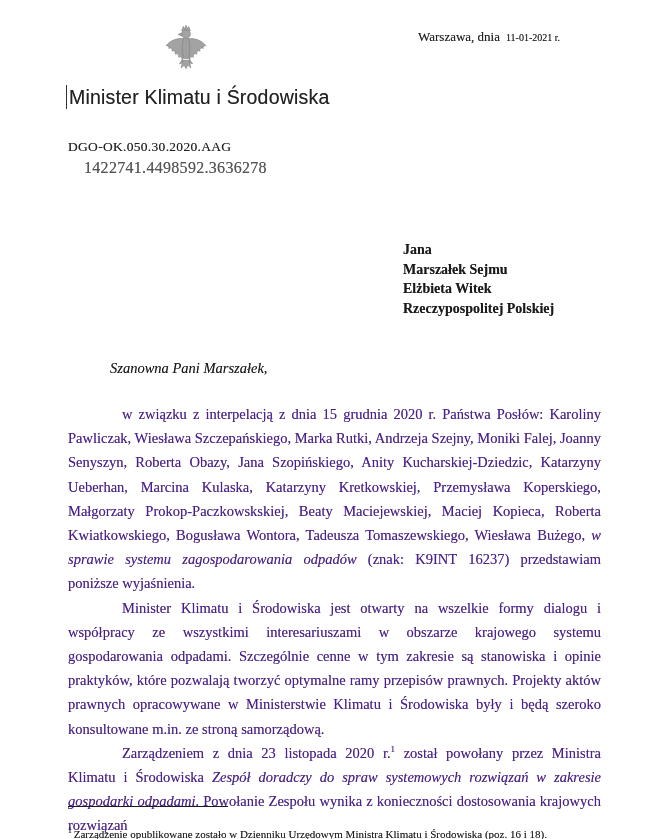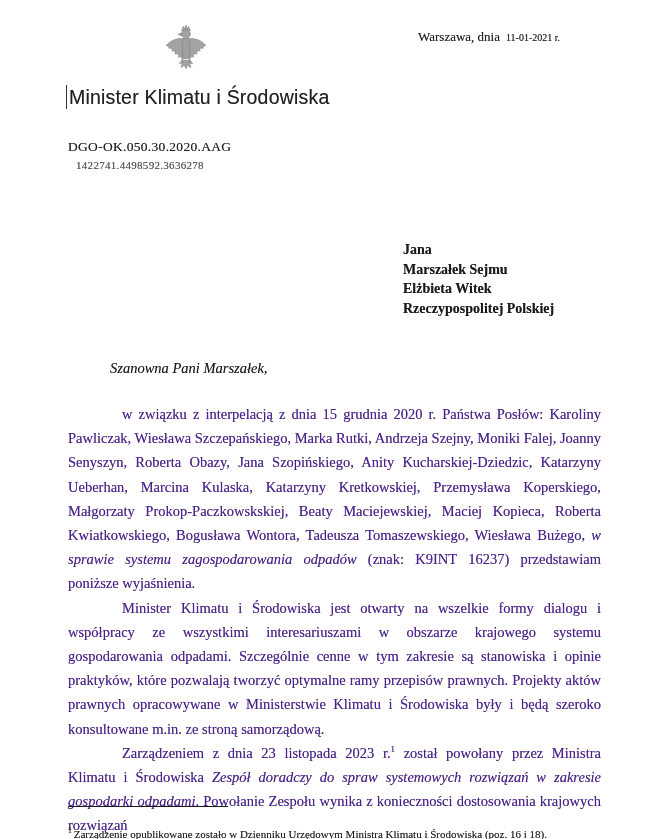--- a/index.html
+++ b/index.html
@@ -52,22 +52,22 @@
 
   .ref-number {
     position: absolute;
     top: 139px; left: 68px;
     font-size: 13.5px;
     letter-spacing: 0.3px;
     color: #222;
   }
   .doc-id {
     position: absolute;
-    top: 159px; left: 76px;
-    font-size: 11px;
+    top: 159px; left: 84px;
+    font-size: 16px;
     letter-spacing: 0.3px;
     color: #555;
   }
 
   
   .addressee {
     position: absolute;
     top: 240px; left: 403px;
     font-size: 14px;
     font-weight: bold;
@@ -171,21 +171,21 @@
     <div>Marszałek Sejmu</div>
     <div>Elżbieta Witek</div>
     <div>Rzeczypospolitej Polskiej</div>
   </div>
 
   <div class="salutation">Szanowna Pani Marszałek,</div>
 
   <div class="body-text">
     <p><span>w związku z interpelacją z dnia 15 grudnia 2020 r. Państwa Posłów: Karoliny Pawliczak, Wiesława Szczepańskiego, Marka Rutki, Andrzeja Szejny, Moniki Falej, Joanny Senyszyn, Roberta Obazy, Jana Szopińskiego, Anity Kucharskiej-Dziedzic, Katarzyny Ueberhan, Marcina Kulaska, Katarzyny Kretkowskiej, Przemysława Koperskiego, Małgorzaty Prokop-Paczkowskskiej, Beaty Maciejewskiej, Maciej Kopieca, Roberta Kwiatkowskiego, Bogusława Wontora, Tadeusza Tomaszewskiego, Wiesława Bużego, </span><em>w sprawie systemu zagospodarowania odpadów</em><span> (znak: K9INT 16237) przedstawiam poniższe wyjaśnienia.</span></p>
     <p><span>Minister Klimatu i Środowiska jest otwarty na wszelkie formy dialogu i współpracy ze wszystkimi interesariuszami w obszarze krajowego systemu gospodarowania odpadami. Szczególnie cenne w tym zakresie są stanowiska i opinie praktyków, które pozwalają tworzyć optymalne ramy przepisów prawnych. Projekty aktów prawnych opracowywane w Ministerstwie Klimatu i Środowiska były i będą szeroko konsultowane m.in. ze stroną samorządową.</span></p>
-    <p class="continued"><span>Zarządzeniem z dnia 23 listopada 2023 r.</span><sup>1</sup><span> został powołany przez Ministra Klimatu i Środowiska </span><em>Zespół doradczy do spraw systemowych rozwiązań w zakresie gospodarki odpadami</em><span>. Powołanie Zespołu wynika z konieczności dostosowania krajowych rozwiązań</span></p>
+    <p class="continued"><span>Zarządzeniem z dnia 23 listopada 2020 r.</span><sup>1</sup><span> został powołany przez Ministra Klimatu i Środowiska </span><em>Zespół doradczy do spraw systemowych rozwiązań w zakresie gospodarki odpadami</em><span>. Powołanie Zespołu wynika z konieczności dostosowania krajowych rozwiązań</span></p>
   </div>
 
   <div class="footnote-rule"></div>
   <div class="footnote">
     <sup>1</sup><span>Zarządzenie opublikowane zostało w Dzienniku Urzędowym Ministra Klimatu i Środowiska (poz. 16 i 18).</span>
   </div>
 
 </div>
 
 </body></html>

